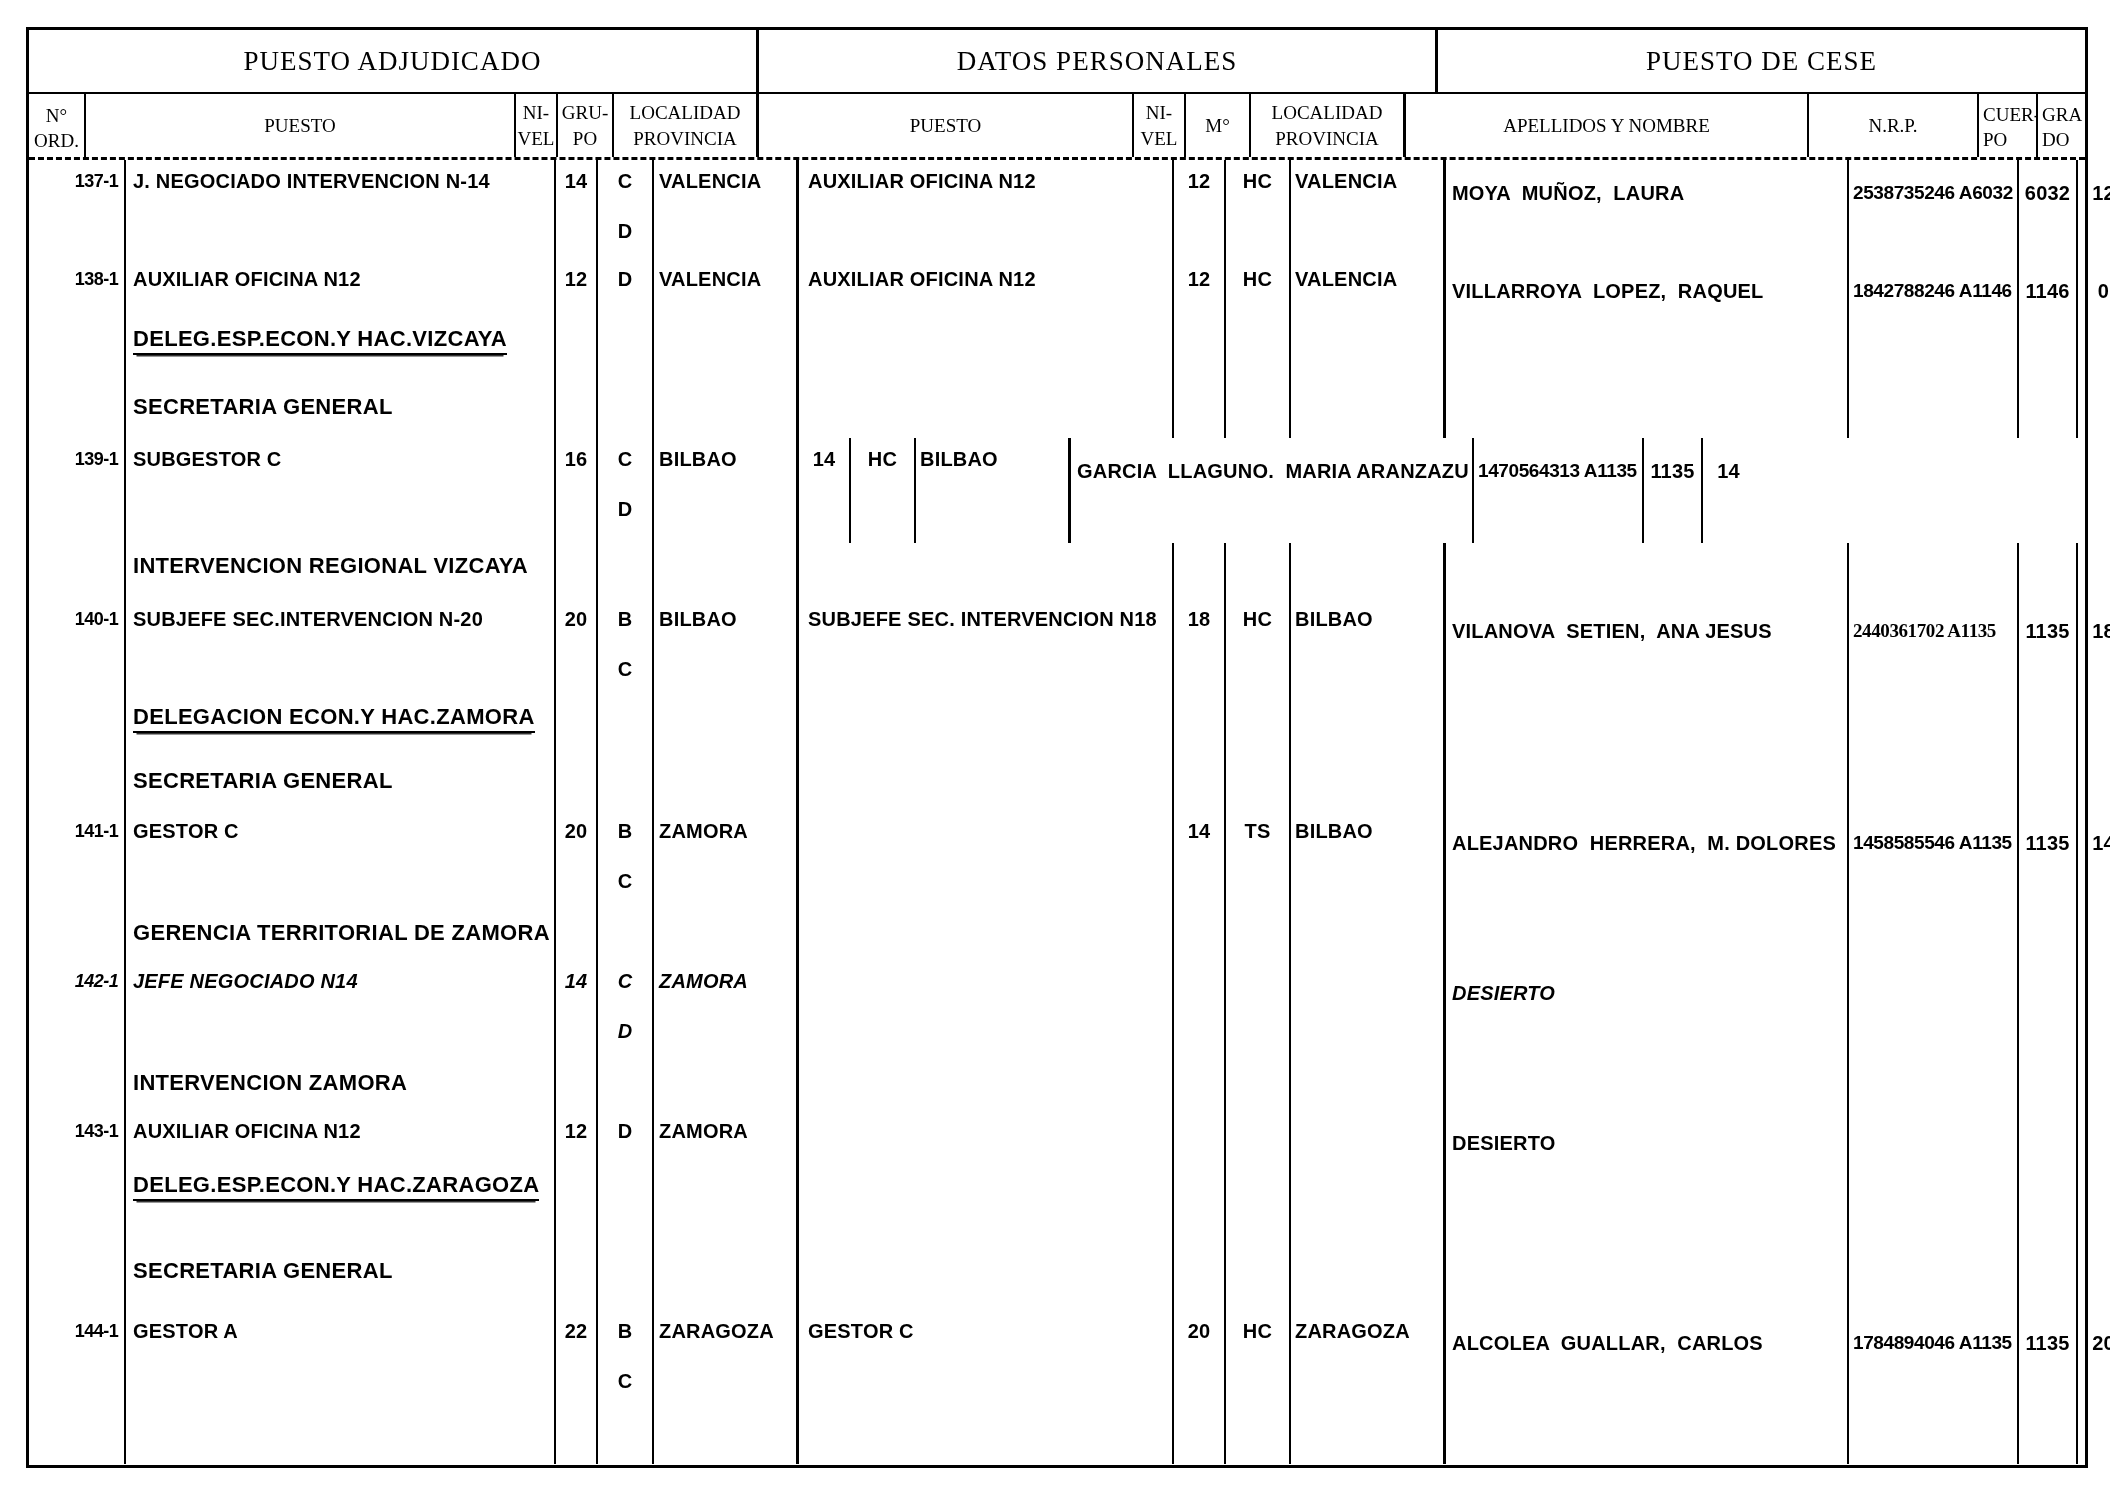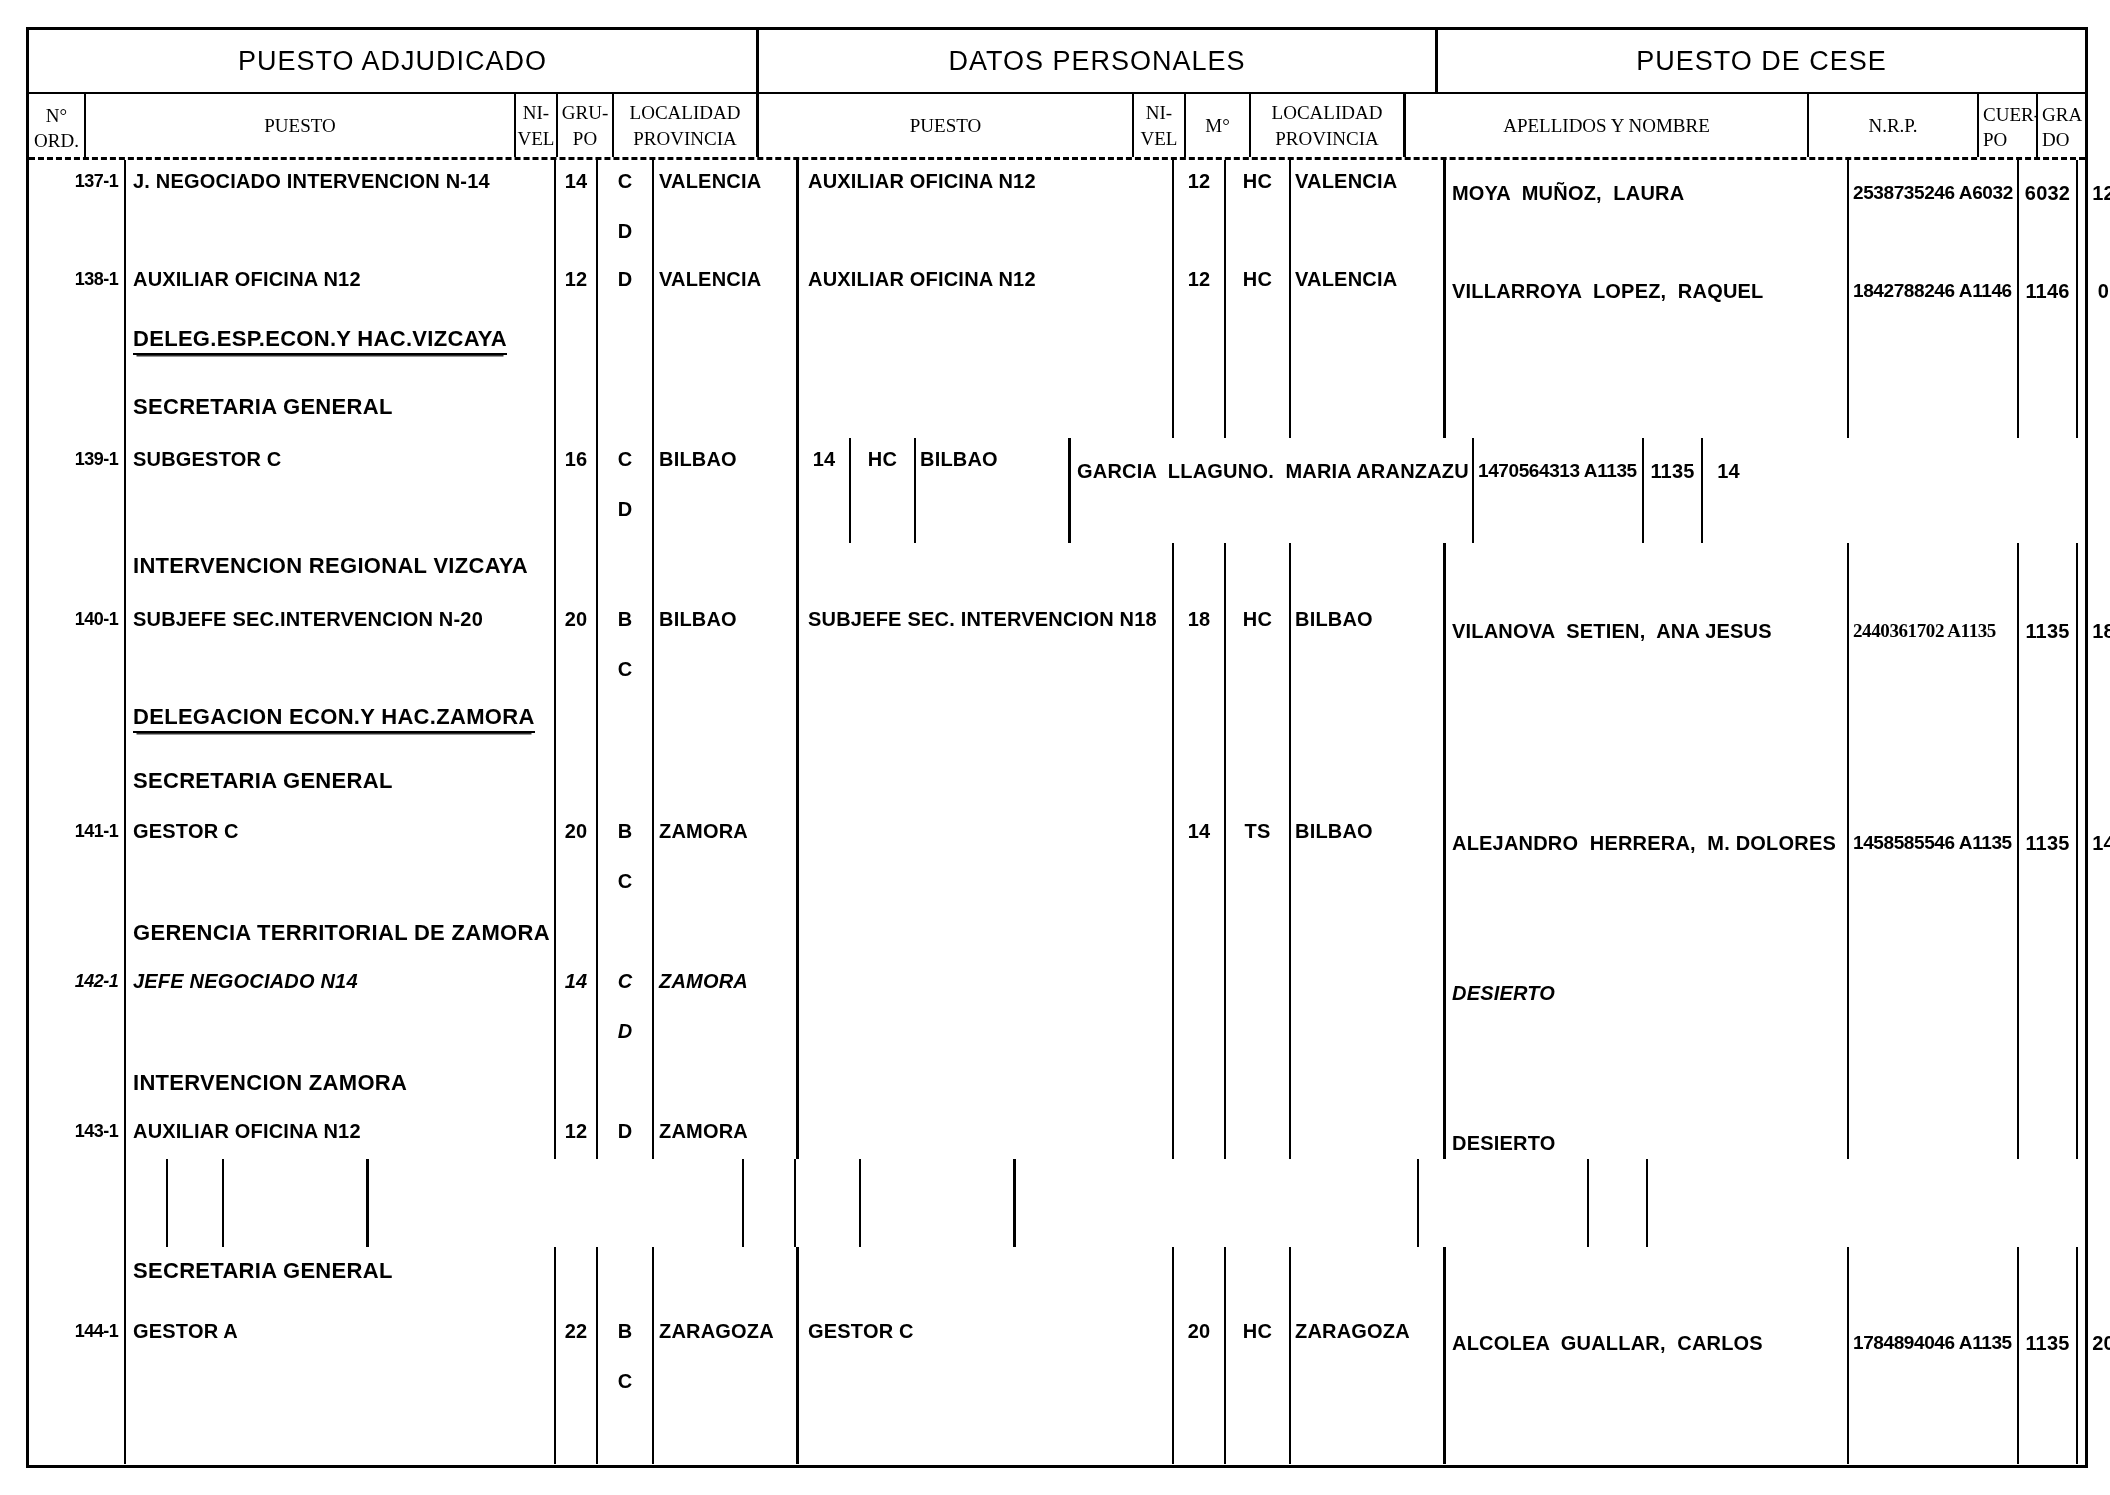--- a/index.html
+++ b/index.html
@@ -12,21 +12,21 @@
   .table {
     position:absolute; left:26px; top:27px;
     width:2062px; height:1441px;
     border:3px solid #000;
     background:#fff;
   }
   
   .titles-row { display:flex; height:64px; border-bottom:2px solid #000; }
   .title-cell {
     display:flex; align-items:center; justify-content:center;
-    font-family:Liberation Sans, sans-serif; font-size:27px; letter-spacing:1px;
+    font-family:Liberation Serif, serif; font-size:27px; letter-spacing:1px;
     border-right:3px solid #000;
   }
   .title-cell:last-child { border-right:none; }
   .tw-0 { width:730px; } .tw-1 { width:647px; } .tw-2 { width:679px; }
   
   .headers-row { display:flex; height:66px; border-bottom:3px dashed #000; }
   .hcell {
     flex:0 0 auto; display:flex; flex-direction:column;
     align-items:center; justify-content:center;
     font-family:"Liberation Serif", serif; font-size:19px; line-height:1.35;
@@ -327,20 +327,21 @@
         <div class="cell col-6 ck-nivel_cese" style="padding-top: 8px;"></div>
         <div class="cell col-7 ck-m" style="padding-top: 8px;"></div>
         <div class="cell col-8 ck-localidad_cese" style="padding-top: 8px;"></div>
         <div class="cell col-9 ck-apellidos" style="padding-top: 20px;"><div>DESIERTO</div></div>
         <div class="cell col-10 ck-nrp" style="padding-top: 20px;"></div>
         <div class="cell col-11 ck-cuerpo" style="padding-top: 20px;"></div>
         <div class="cell col-12 ck-grado" style="padding-top: 20px;"></div>
       </div>
       <div class="trow grow" style="height: 88px;">
         <div class="cell col-0 ck-n_ord" style="padding-top: 14px;"></div>
+        <div class="cell col-1 ck-puesto" style="padding-top: 14px;"><span class="ghead u">DELEG.ESP.ECON.Y HAC.ZARAGOZA</span></div>
         <div class="cell col-2 ck-nivel" style="padding-top: 14px;"></div>
         <div class="cell col-3 ck-grupo" style="padding-top: 14px;"></div>
         <div class="cell col-4 ck-localidad" style="padding-top: 14px;"></div>
         <div class="cell col-5 ck-puesto_cese" style="padding-top: 14px;"></div>
         <div class="cell col-6 ck-nivel_cese" style="padding-top: 14px;"></div>
         <div class="cell col-7 ck-m" style="padding-top: 14px;"></div>
         <div class="cell col-8 ck-localidad_cese" style="padding-top: 14px;"></div>
         <div class="cell col-9 ck-apellidos" style="padding-top: 26px;"></div>
         <div class="cell col-10 ck-nrp" style="padding-top: 26px;"></div>
         <div class="cell col-11 ck-cuerpo" style="padding-top: 26px;"></div>

